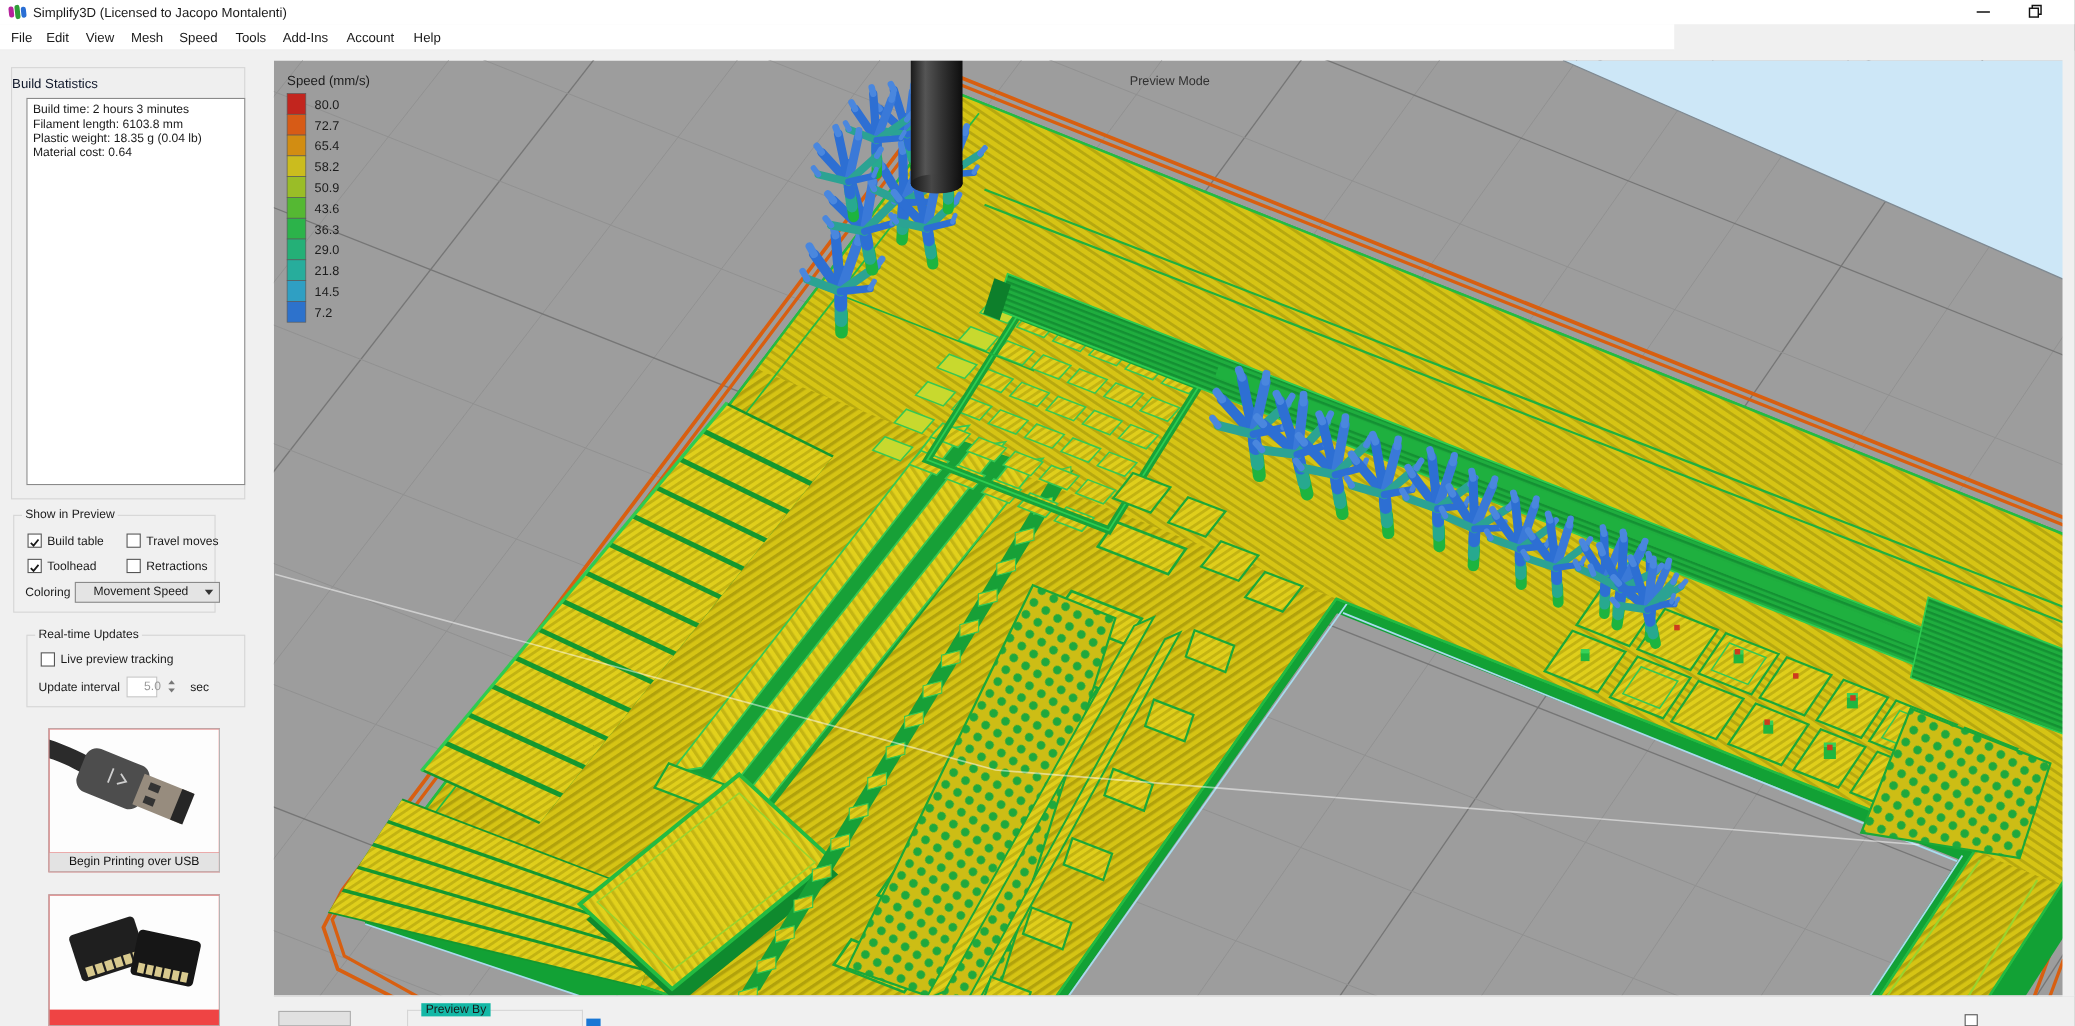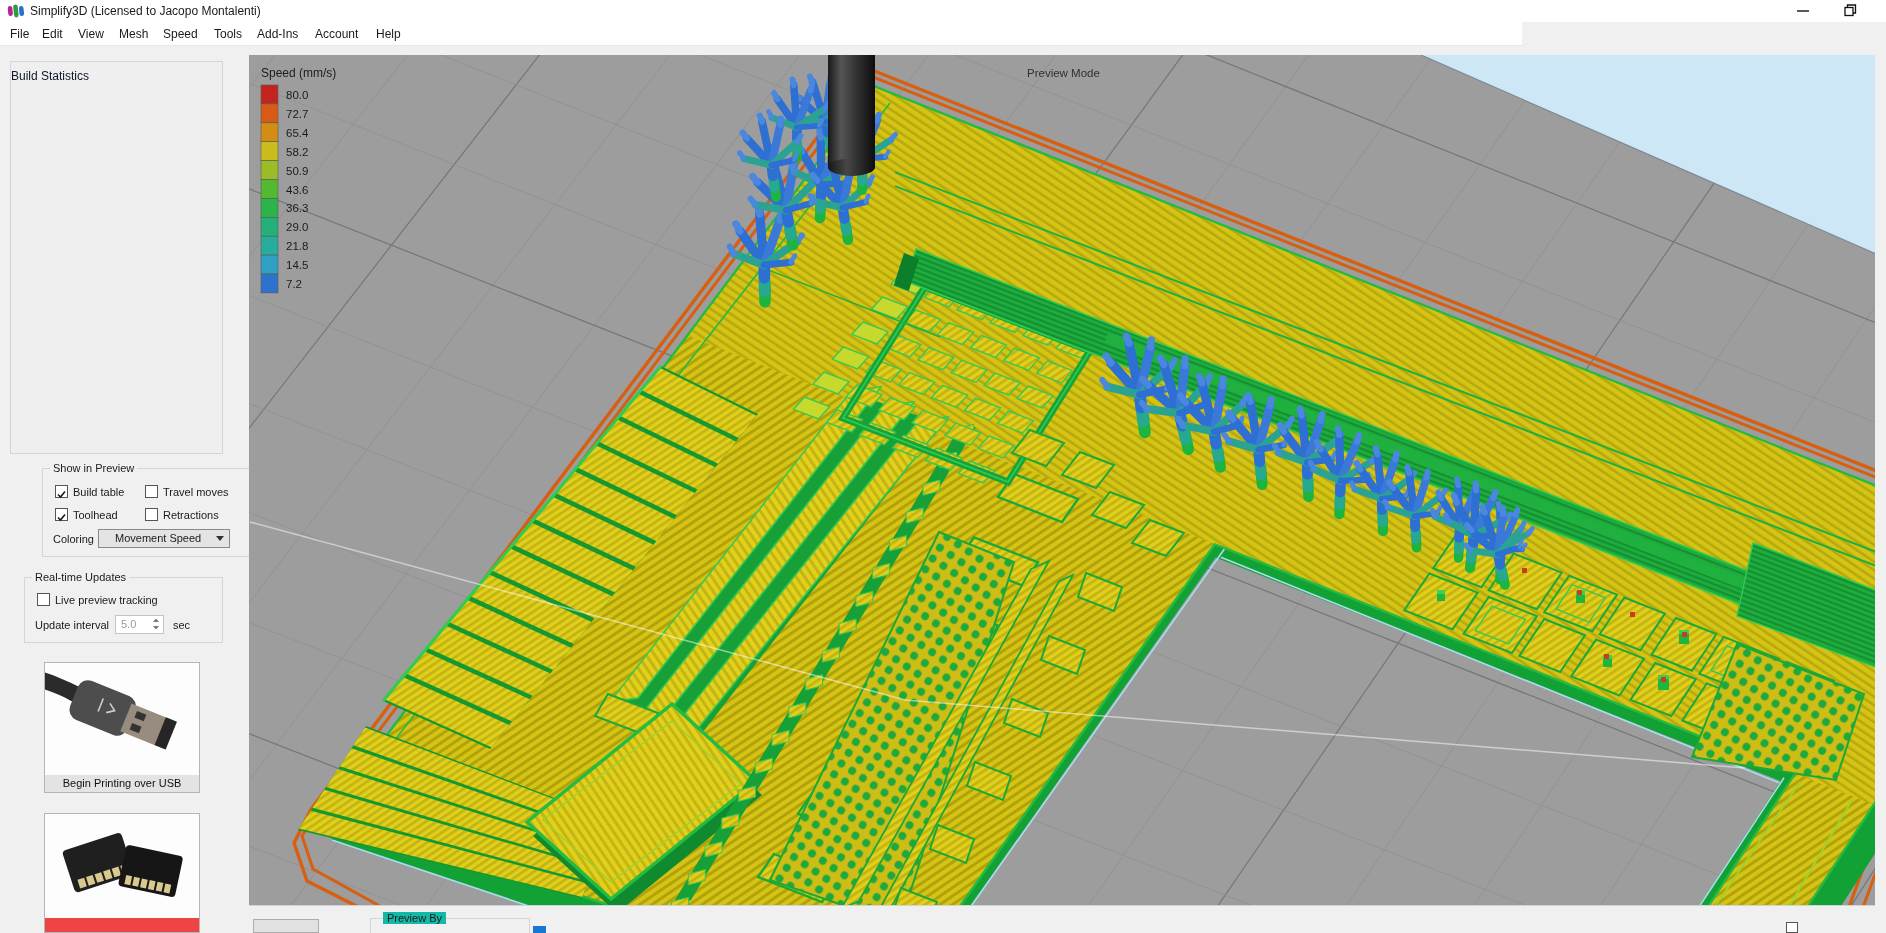--- a/index.html
+++ b/index.html
@@ -33,22 +33,25 @@
     <span style="left:78px">View</span>
  <span style="left:119px">Mesh</span>
     <span style="left:163px">Speed</span>
     <span style="left:214px">Tools</span>
  <span style="left:257px">Add-Ins</span>
     <span style="left:315px">Account</span>
     <span style="left:376px">Help</span>
 </div>
 <div class="gbox" style="left:10px;top:61px;width:213px;height:393px;background:#efefef">
   <div style="position:absolute;left:0;right:0;top:7px;text-align:left;font-size:12px;color:#0f172a">Build Statistics</div>
+  <div style="position:absolute;left:13px;top:27px;width:199px;height:352px;background:#fff;border:1px solid #8a8a8a;font-size:11px;color:#1a1a1a;padding:4px 5px;line-height:13px">
+  Build time: 2 hours 3 minutes<br>Filament length: 6103.8 mm<br>Plastic weight: 18.35 g (0.04 lb)<br>Material cost: 0.64
+  </div>
 </div>
-<div class="gbox" style="left:42px;top:468px;width:220px;height:89px">
+<div class="gbox" style="left:12px;top:468px;width:184px;height:89px">
   <div class="gtitle" style="left:7px">Show in Preview</div>
   <div class="cb" style="left:12px;top:16px"><svg width="11" height="11">
         <path d="M2,5.5 L4.5,8 L9,2.5" stroke="#1a1a1a" stroke-width="1.6" fill="none"></path>
       </svg></div>
   <div class="cl" style="left:30px;top:17px">Build table</div>
   <div class="cb" style="left:102px;top:16px"></div>
   <div class="cl" style="left:120px;top:17px">Travel moves</div>
   <div class="cb" style="left:12px;top:39px"><svg width="11" height="11">
         <path d="M2,5.5 L4.5,8 L9,2.5" stroke="#1a1a1a" stroke-width="1.6" fill="none"></path>
       </svg></div>
@@ -60,21 +63,21 @@
     <svg style="position:absolute;right:4px;top:6px" width="9" height="6">
         <path d="M0,0 L8,0 L4,5 Z" fill="#333"></path>
       </svg>
   </div>
 </div>
 <div class="gbox" style="left:24px;top:577px;width:199px;height:66px">
   <div class="gtitle" style="left:7px">Real-time Updates</div>
   <div class="cb" style="left:12px;top:15px"></div>
   <div class="cl" style="left:30px;top:16px">Live preview tracking</div>
   <div class="cl" style="left:10px;top:41px">Update interval</div>
-  <div style="position:absolute;left:90px;top:37px;width:49px;height:19px;background:#fff;border:1px solid #c4c4c4;font-size:11px;color:#9a9a9a;line-height:17px;padding-left:5px">5.0</div>
+  <div style="position:absolute;left:90px;top:37px;width:28px;height:19px;background:#fff;border:1px solid #c4c4c4;font-size:11px;color:#9a9a9a;line-height:17px;padding-left:15px">5.0</div>
   <svg style="position:absolute;left:126px;top:39px" width="11" height="15">
       <path d="M2,5 L8,5 L5,1.5 Z" fill="#777"></path>
       <path d="M2,9 L8,9 L5,12.5 Z" fill="#777"></path>
     </svg>
   <div class="cl" style="left:148px;top:41px">sec</div>
 </div>
 <div class="imgbtn" style="left:44px;top:662px;width:156px;height:131px">
   <svg width="154" height="112" viewBox="0 0 154 112">
     <rect width="154" height="112" fill="#fdfdfd"></rect>
     <path d="M -5,25 C 30,35 40,50 62,58 L 70,42 C 45,30 20,15 -5,8 Z" fill="#2b2b2b"></path>

